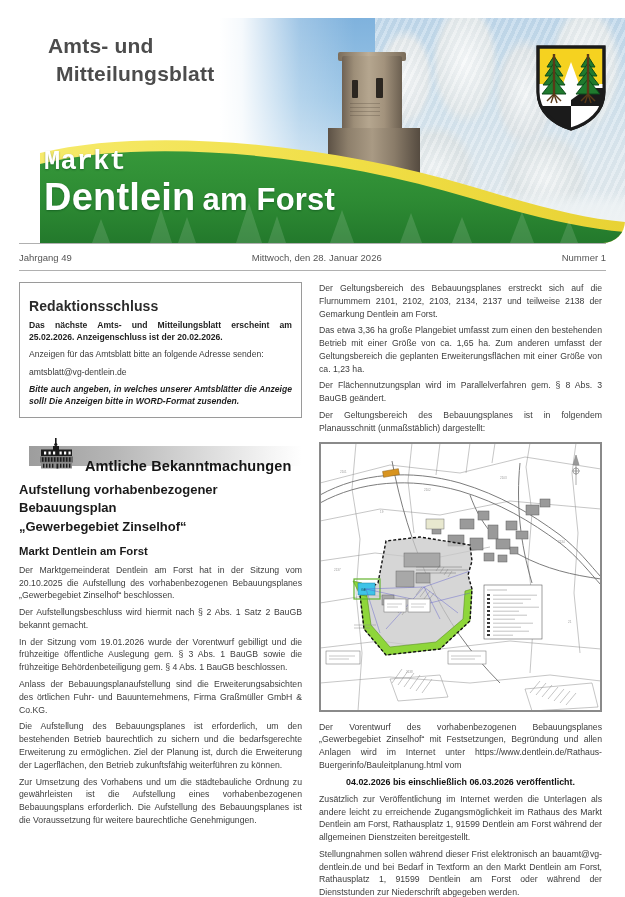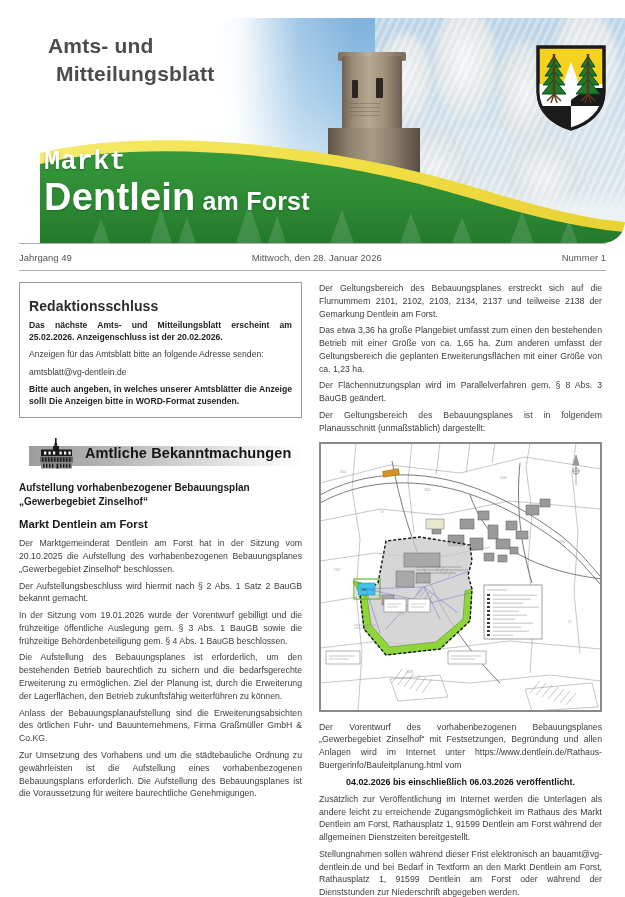--- a/index.html
+++ b/index.html
@@ -87,21 +87,21 @@
   .mast-name { position:absolute; left:44px; bottom:24px; z-index:5; color:#fff; }
   .mast-name .markt {
     font-size:27px; font-weight:bold; line-height:1.05; letter-spacing:.2px;
     text-shadow:0 1px 2px rgba(0,60,20,.45);
     font-family:Liberation Mono, monospace;
   }
   .mast-name .dent {
     font-size:38px; font-weight:bold; line-height:1.12; letter-spacing:.2px;
     text-shadow:0 1px 2px rgba(0,60,20,.45);
   }
-  .mast-name .dent .small { font-size:25px; }
+  .mast-name .dent .small { font-size:31px; }
 
   
   .arms { position:absolute; right:18px; top:44px; width:72px; height:88px; z-index:6; }
   .arms svg { display:block; }
 
   
   .issueline {
     position:relative; margin:0 19px; height:28px;
     border-top:1px solid #b0b0b0; border-bottom:1px solid #b0b0b0;
     display:flex; align-items:center; font-size:9.5px; color:#555;
@@ -112,41 +112,41 @@
 
   
   .cols { position:relative; margin:11px 19px 0 19px; display:flex; gap:17px; }
   .col { width:283px; }
 
   
   .redbox { border:1px solid #9a9a9a; padding:15px 9px 10px 9px; }
   .redbox h2 { margin:0 0 5px 0; font-size:14px; font-weight:bold; color:#2b2b2b; letter-spacing:.1px; }
   .redbox p { margin:0 0 5px 0; font-size:8.6px; line-height:1.42; text-align:justify; color:#3a3a3a; }
   .redbox p.b { font-weight:bold; color:#1f1f1f; }
-  .redbox p.bi { font-weight:bold; color:#1f1f1f; }
+  .redbox p.bi { font-weight:bold; font-style:italic; color:#1f1f1f; }
   .redbox p.last { margin-bottom:0; }
 
   
   .secthead { position:relative; margin:26px 0 13px 0; height:24px; }
   .secthead .band {
     position:absolute; left:10px; top:2px; width:273px; height:20px;
     background:linear-gradient(to right,#9d9d9d 0%,#b5b5b5 30%,#d8d8d8 62%,#f4f4f4 88%,#ffffff 100%);
   }
   .secthead .bldg { position:absolute; left:16px; top:-6px; width:44px; height:32px; z-index:3; }
   .secthead .label {
-    position:absolute; left:66px; top:1px; z-index:4;
+    position:absolute; left:66px; top:14px; z-index:4;
     font-size:14.5px; font-weight:bold; color:#161616; letter-spacing:.1px;
   }
 
   h3.ttl {
     margin:0 0 10px 0; font-size:12.4px; font-weight:bold; color:#1a1a1a;
     line-height:1.36; letter-spacing:.05px;
   }
   h4.sub {
-    margin:0 0 9px 0; font-size:10px; font-weight:bold; color:#1a1a1a; line-height:1.4;
+    margin:0 0 9px 0; font-size:13px; font-weight:bold; color:#1a1a1a; line-height:1.4;
   }
   h4.place { margin:0 0 7px 0; font-size:11.3px; font-weight:bold; color:#1a1a1a; }
 
   p.body {
     margin:0 0 4px 0; font-size:8.7px; line-height:1.47;
     text-align:justify; color:#3c3c3c;
     hyphens:auto; -webkit-hyphens:auto;
   }
   p.body.center-bold {
     text-align:center; font-weight:bold; color:#121212; font-size:8.9px; margin:3px 0 4px 0;
@@ -331,22 +331,22 @@
       </div>
       <div class="label">Amtliche Bekanntmachungen</div>
     </div>
 
     <h4 class="sub"><span>Aufstellung vorhabenbezogener Bebauungsplan</span><br><span>„Gewerbegebiet Zinselhof“</span></h4>
     <h4 class="place">Markt Dentlein am Forst</h4>
 
     <p class="body">Der Marktgemeinderat Dentlein am Forst hat in der Sitzung vom 20.10.2025 die Aufstellung des vorhabenbezogenen Bebauungsplanes „Gewerbegebiet Zinselhof“ beschlossen.</p>
     <p class="body">Der Aufstellungsbeschluss wird hiermit nach § 2 Abs. 1 Satz 2 BauGB bekannt gemacht.</p>
     <p class="body">In der Sitzung vom 19.01.2026 wurde der Vorentwurf gebilligt und die frühzeitige öffentliche Auslegung gem. § 3 Abs. 1 BauGB sowie die frühzeitige Behördenbeteiligung gem. § 4 Abs. 1 BauGB beschlossen.</p>
+    <p class="body">Anlass der Bebauungsplanaufstellung sind die Erweiterungsabsichten des örtlichen Fuhr- und Bauunternehmens, Firma Graßmüller GmbH &amp; Co.KG.</p>
     <p class="body">Die Aufstellung des Bebauungsplanes ist erforderlich, um den bestehenden Betrieb baurechtlich zu sichern und die bedarfsgerechte Erweiterung zu ermöglichen. Ziel der Planung ist, durch die Erweiterung der Lagerflächen, den Betrieb zukunftsfähig weiterführen zu können.</p>
-    <p class="body">Anlass der Bebauungsplanaufstellung sind die Erweiterungsabsichten des örtlichen Fuhr- und Bauunternehmens, Firma Graßmüller GmbH &amp; Co.KG.</p>
     <p class="body">Zur Umsetzung des Vorhabens und um die städtebauliche Ordnung zu gewährleisten ist die Aufstellung eines vorhabenbezogenen Bebauungsplans erforderlich. Die Aufstellung des Bebauungsplanes ist die Voraussetzung für weitere baurechtliche Genehmigungen.</p>
   </div>
 
   <div class="col">
 
     <p class="body">Der Geltungsbereich des Bebauungsplanes erstreckt sich auf die Flurnummern 2101, 2102, 2103, 2134, 2137 und teilweise 2138 der Gemarkung Dentlein am Forst.</p>
     <p class="body">Das etwa 3,36 ha große Plangebiet umfasst zum einen den bestehenden Betrieb mit einer Größe von ca. 1,65 ha. Zum anderen umfasst der Geltungsbereich die geplanten Erweiterungsflächen mit einer Größe von ca. 1,23 ha.</p>
     <p class="body">Der Flächennutzungsplan wird im Parallelverfahren gem. § 8 Abs. 3 BauGB geändert.</p>
     <p class="body">Der Geltungsbereich des Bebauungsplanes ist in folgendem Planausschnitt (unmaßstäblich) dargestellt:</p>
 

